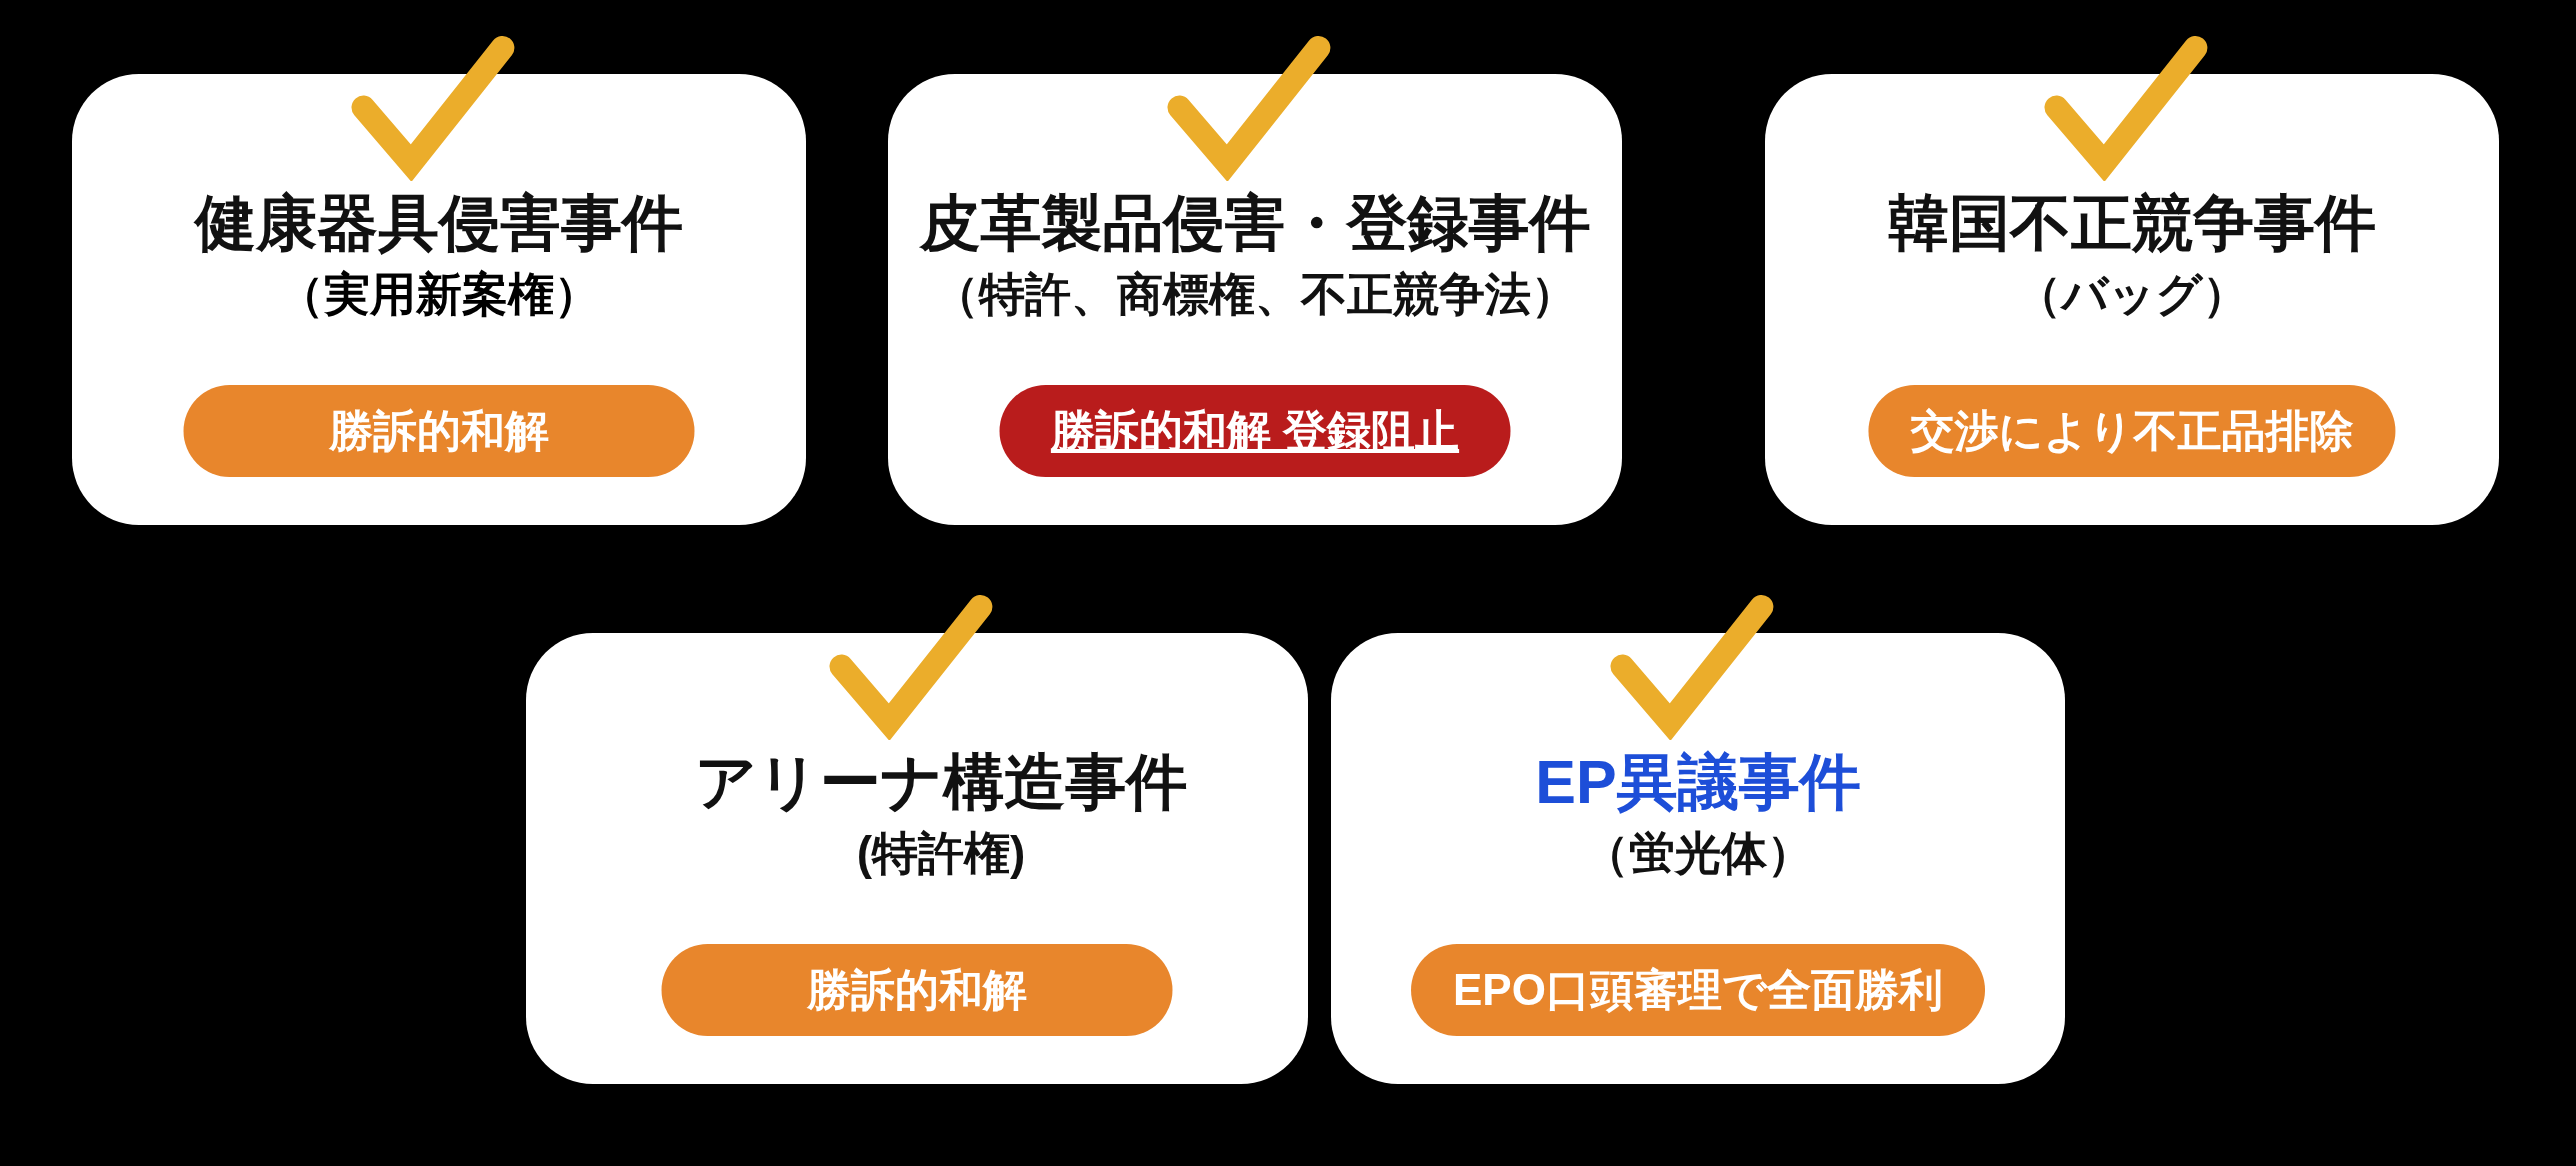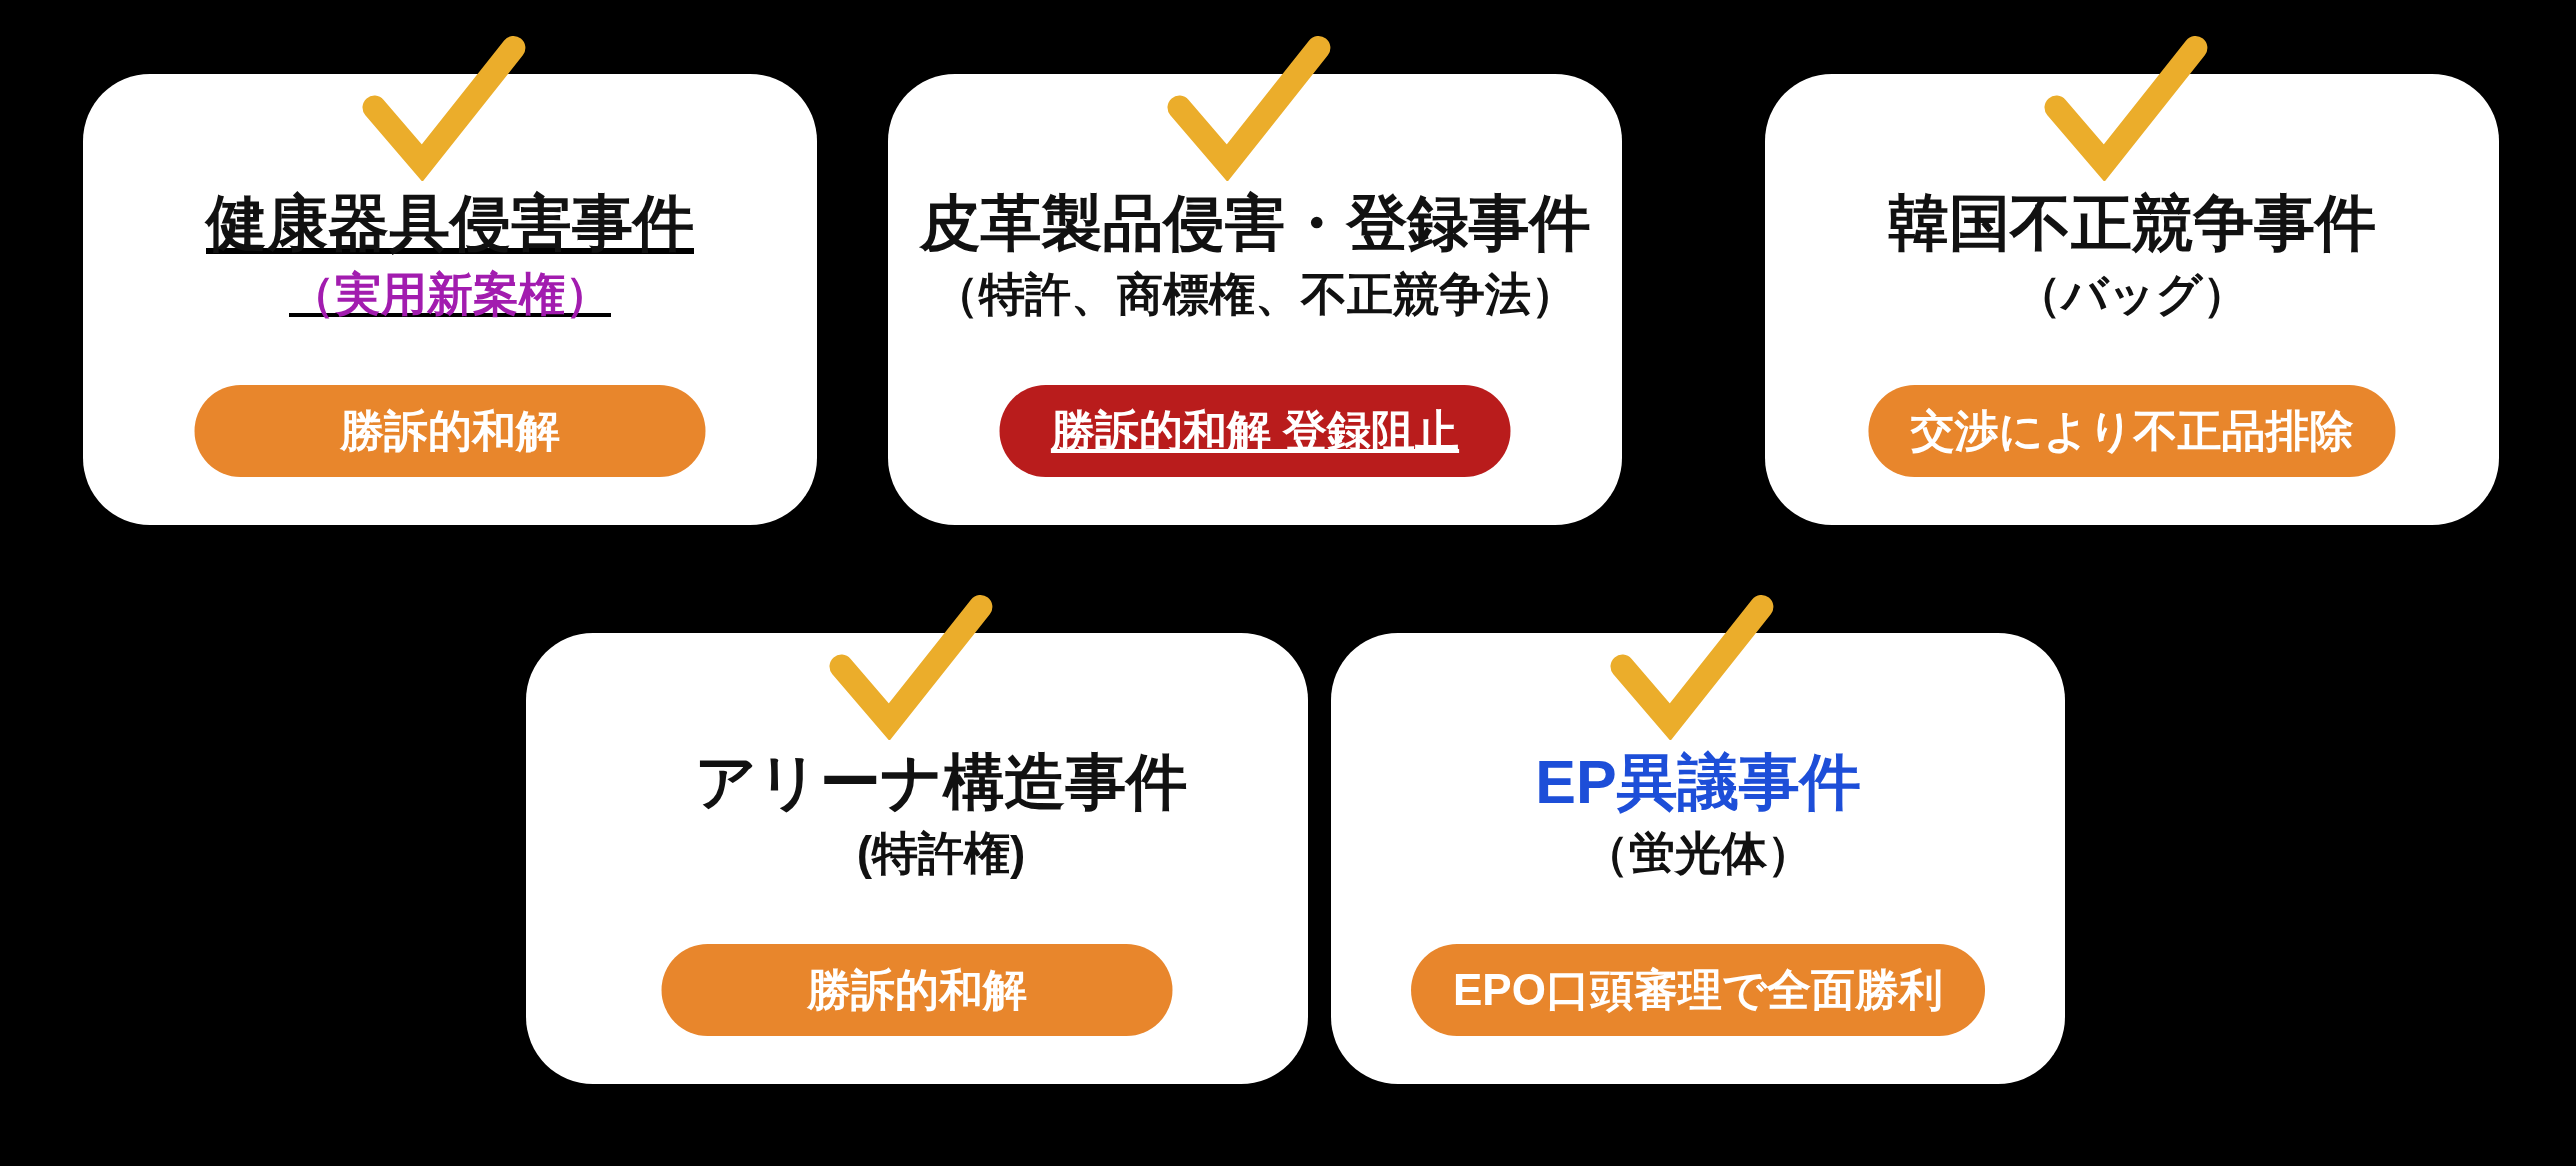--- a/index.html
+++ b/index.html
@@ -19,21 +19,21 @@
     inset: 0;
   }
   .card {
     position: absolute;
     width: 734px;
     height: 451px;
     background: #ffffff;
     border-radius: 67px;
     text-align: center;
   }
-  .card-0 { left: 83px;   top: 74px; text-decoration: underline; }
+  .card-0 { left: 72px;   top: 74px; }
   .card-1 { left: 888px;  top: 74px; }
   .card-2 { left: 1765px; top: 74px; }
   .card-3 { left: 526px;  top: 633px; }
   .card-4 { left: 1331px; top: 633px; }
 
   .check {
     position: absolute;
     top: -42px;
     left: 50%;
     transform: translateX(-53%);
@@ -74,21 +74,21 @@
 </style>
 </head>
 <body style="background: rgb(0, 0, 0);">
 
 <div id="board" class="board">
   <section class="card card-0" style="background: rgb(255, 255, 255);">
     <svg class="check" width="169" height="149" viewBox="0 0 170 150" aria-hidden="true">
       <path d="M14 76 L62 132 L154 16" fill="none" stroke-width="24" stroke-linecap="round" stroke-linejoin="miter" stroke="#EBAD2B"></path>
     </svg>
     <h2 class="title" style="color: rgb(17, 17, 17);">健康器具侵害事件</h2>
-    <p class="subtitle" style="color: #a21caf;">（実用新案権）</p>
+    <p class="subtitle" style="color: #000000;">（実用新案権）</p>
     <div class="badge" style="background: rgb(232, 134, 44); color: rgb(255, 255, 255);">勝訴的和解</div>
   </section>
 
   <section class="card card-1" style="background: rgb(255, 255, 255);">
     <svg class="check" width="169" height="149" viewBox="0 0 170 150" aria-hidden="true">
       <path d="M14 76 L62 132 L154 16" fill="none" stroke-width="24" stroke-linecap="round" stroke-linejoin="miter" stroke="#EBAD2B"></path>
     </svg>
     <h2 class="title" style="color: rgb(17, 17, 17);">皮革製品侵害・登録事件</h2>
     <p class="subtitle" style="color: rgb(17, 17, 17);">（特許、商標権、不正競争法）</p>
     <div class="badge" style="background: #b91c1c; color: rgb(255, 255, 255); text-decoration: underline;">勝訴的和解 登録阻止</div>

